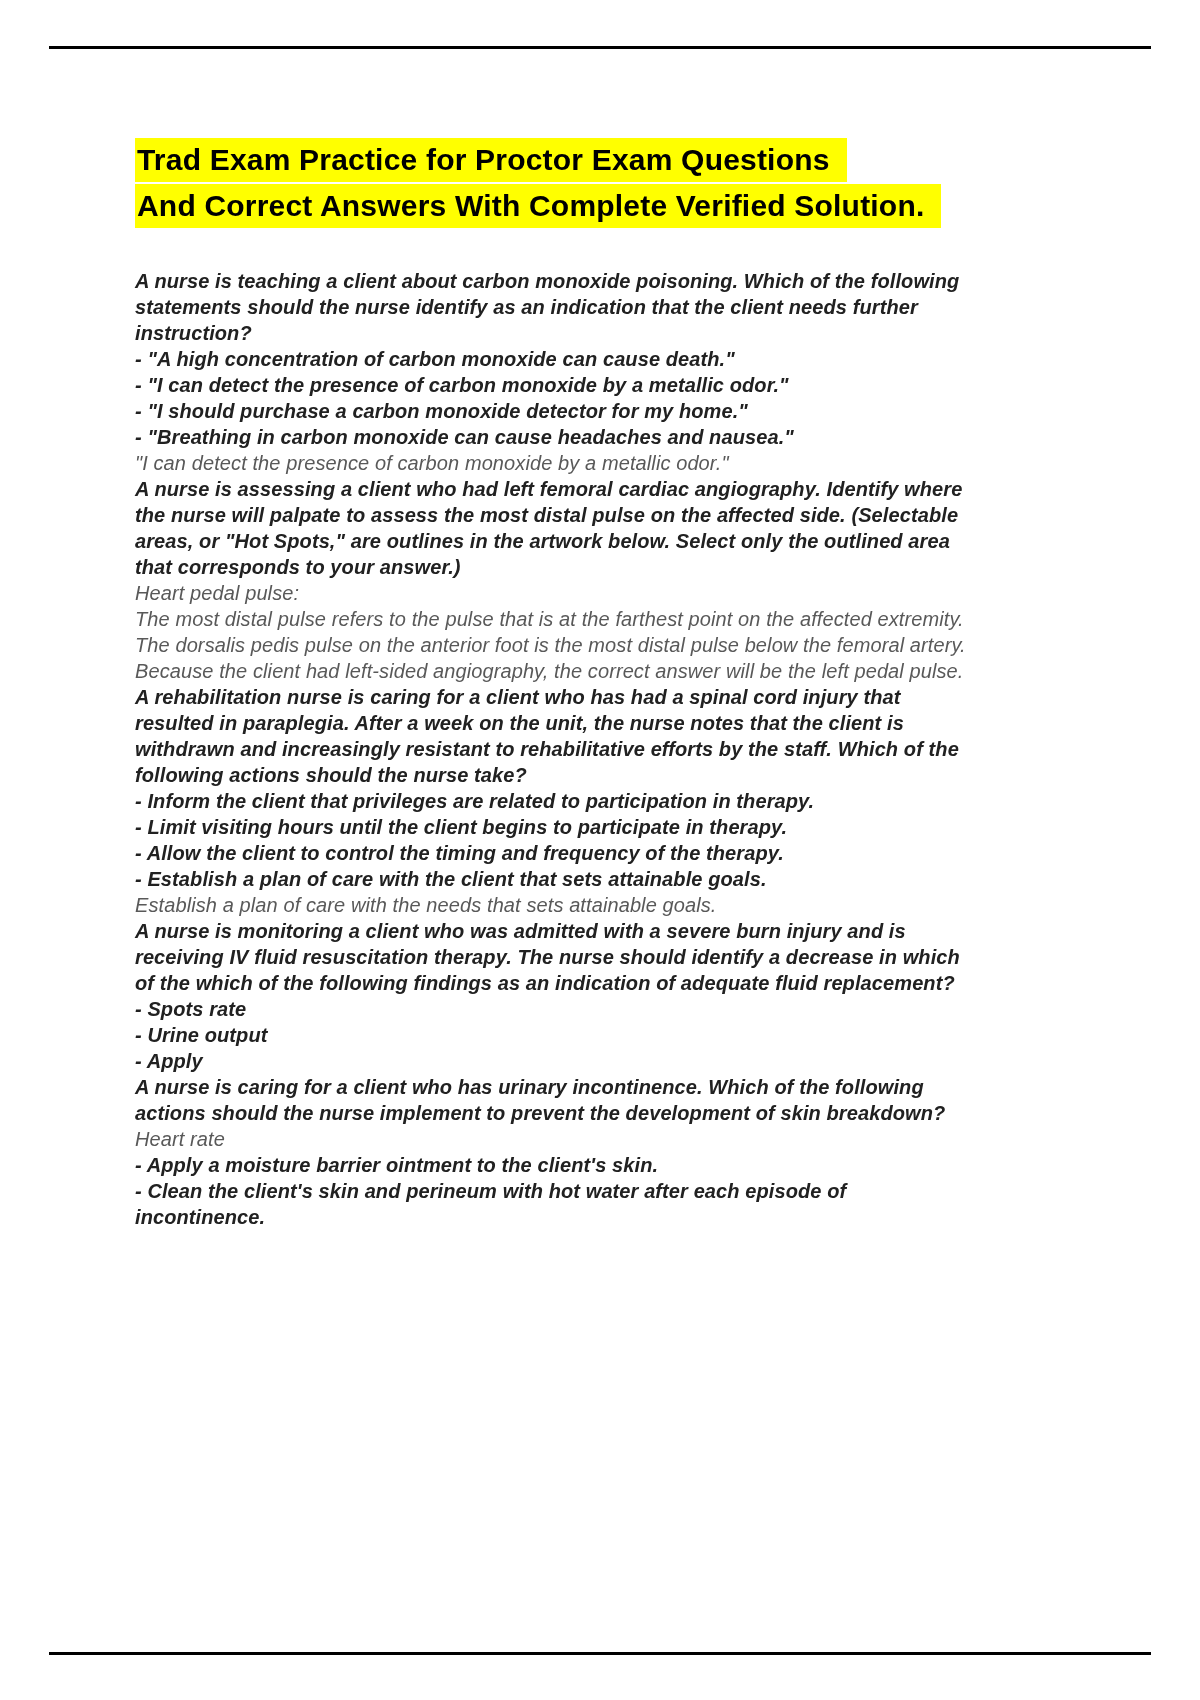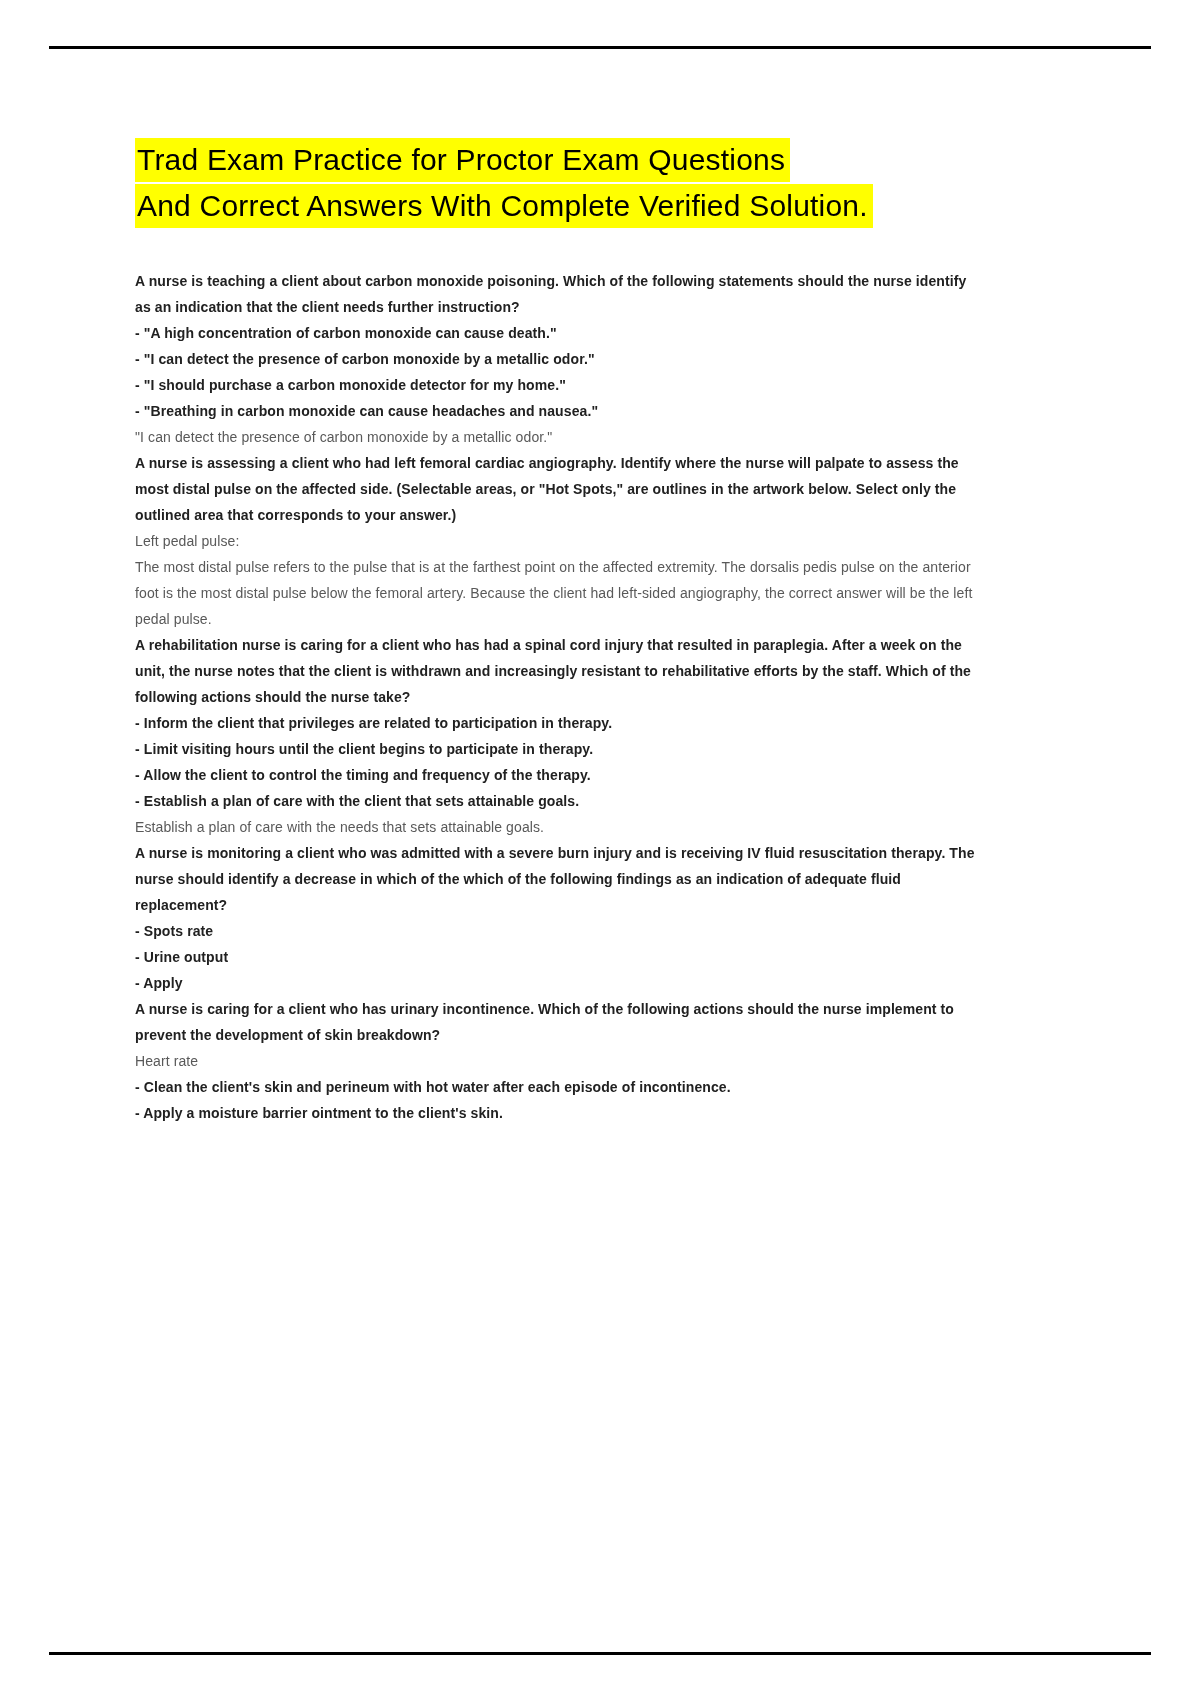--- a/index.html
+++ b/index.html
@@ -35,32 +35,33 @@
     margin-bottom: 40px;
   }
   .title-line {
     display: block;
     line-height: 46px;
   }
   .hl {
     display: inline-block;
     background: var(--hl-color, #ffff00);
     color: #000000;
-    font-weight: 400;
+    font-weight: 700;
     font-size: 30px;
     line-height: 38px;
-    padding: 3px 5px 3px 2px;
+    padding: 3px 17px 3px 2px;
     white-space: nowrap;
     letter-spacing: 0.2px;
   }
   .body-text { width: 845px; }
   .body-text p.line {
-    font-size: 14px;
+    font-size: 20px;
     line-height: 26px;
     letter-spacing: 0.1px;
+    font-style: italic;
   }
   .body-text p.bold {
     font-weight: 700;
     color: var(--bold-color, #212121);
   }
   .body-text p.regular {
     font-weight: 400;
     color: var(--regular-color, #595959);
   }
 </style>
@@ -83,35 +84,35 @@
     </h1>
 
     <div class="body-text">
         <p class="line bold">A nurse is teaching a client about carbon monoxide poisoning. Which of the following statements should the nurse identify as an indication that the client needs further instruction?</p>
         <p class="line bold">- "A high concentration of carbon monoxide can cause death."</p>
         <p class="line bold">- "I can detect the presence of carbon monoxide by a metallic odor."</p>
         <p class="line bold">- "I should purchase a carbon monoxide detector for my home."</p>
         <p class="line bold">- "Breathing in carbon monoxide can cause headaches and nausea."</p>
         <p class="line regular">"I can detect the presence of carbon monoxide by a metallic odor."</p>
         <p class="line bold">A nurse is assessing a client who had left femoral cardiac angiography. Identify where the nurse will palpate to assess the most distal pulse on the affected side. (Selectable areas, or "Hot Spots," are outlines in the artwork below. Select only the outlined area that corresponds to your answer.)</p>
-        <p class="line regular">Left pedal pulse:</p>
+        <p class="line regular">Heart pedal pulse:</p>
         <p class="line regular">The most distal pulse refers to the pulse that is at the farthest point on the affected extremity. The dorsalis pedis pulse on the anterior foot is the most distal pulse below the femoral artery. Because the client had left-sided angiography, the correct answer will be the left pedal pulse.</p>
         <p class="line bold">A rehabilitation nurse is caring for a client who has had a spinal cord injury that resulted in paraplegia. After a week on the unit, the nurse notes that the client is withdrawn and increasingly resistant to rehabilitative efforts by the staff. Which of the following actions should the nurse take?</p>
         <p class="line bold">- Inform the client that privileges are related to participation in therapy.</p>
         <p class="line bold">- Limit visiting hours until the client begins to participate in therapy.</p>
         <p class="line bold">- Allow the client to control the timing and frequency of the therapy.</p>
         <p class="line bold">- Establish a plan of care with the client that sets attainable goals.</p>
         <p class="line regular">Establish a plan of care with the needs that sets attainable goals.</p>
         <p class="line bold">A nurse is monitoring a client who was admitted with a severe burn injury and is receiving IV fluid resuscitation therapy. The nurse should identify a decrease in which of the which of the following findings as an indication of adequate fluid replacement?</p>
         <p class="line bold">- Spots rate</p>
         <p class="line bold">- Urine output</p>
         <p class="line bold">- Apply</p>
         <p class="line bold">A nurse is caring for a client who has urinary incontinence. Which of the following actions should the nurse implement to prevent the development of skin breakdown?</p>
         <p class="line regular">Heart rate</p>
+        <p class="line bold">- Apply a moisture barrier ointment to the client's skin.</p>
         <p class="line bold">- Clean the client's skin and perineum with hot water after each episode of incontinence.</p>
-        <p class="line bold">- Apply a moisture barrier ointment to the client's skin.</p>
       </div>
 
   </div>
 
   <div class="rule rule-bottom"></div>
 
 </div>
 
 </body></html>

